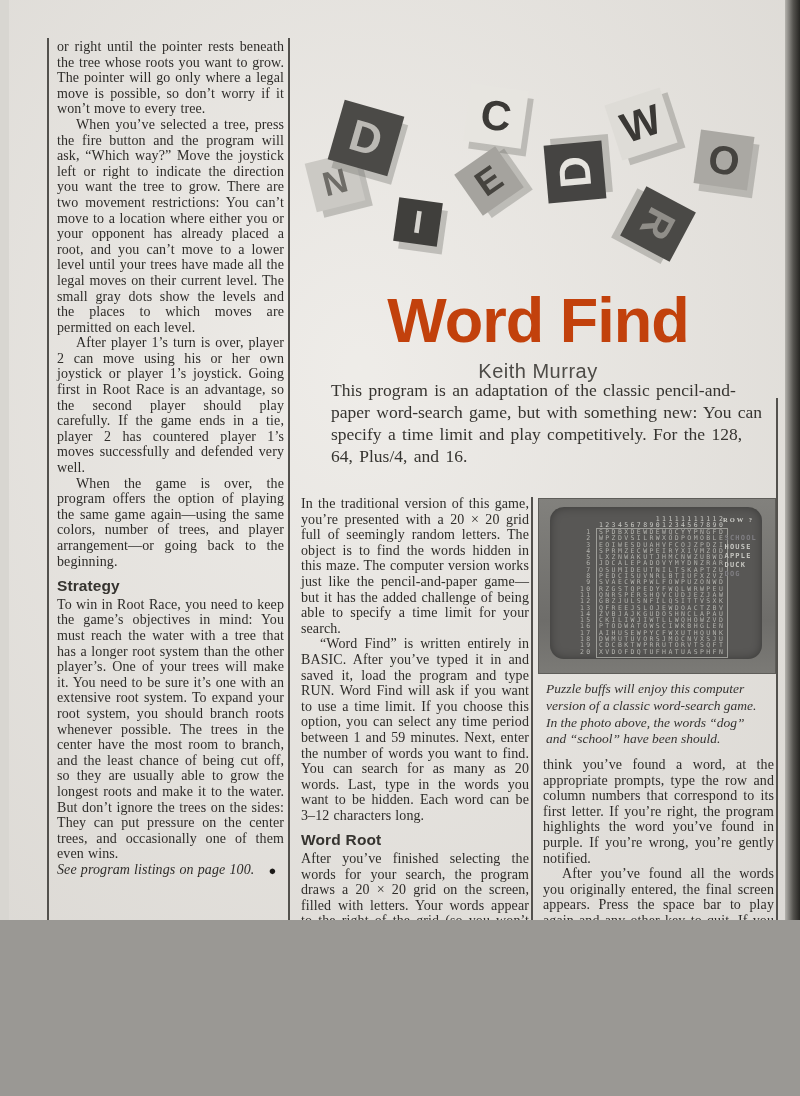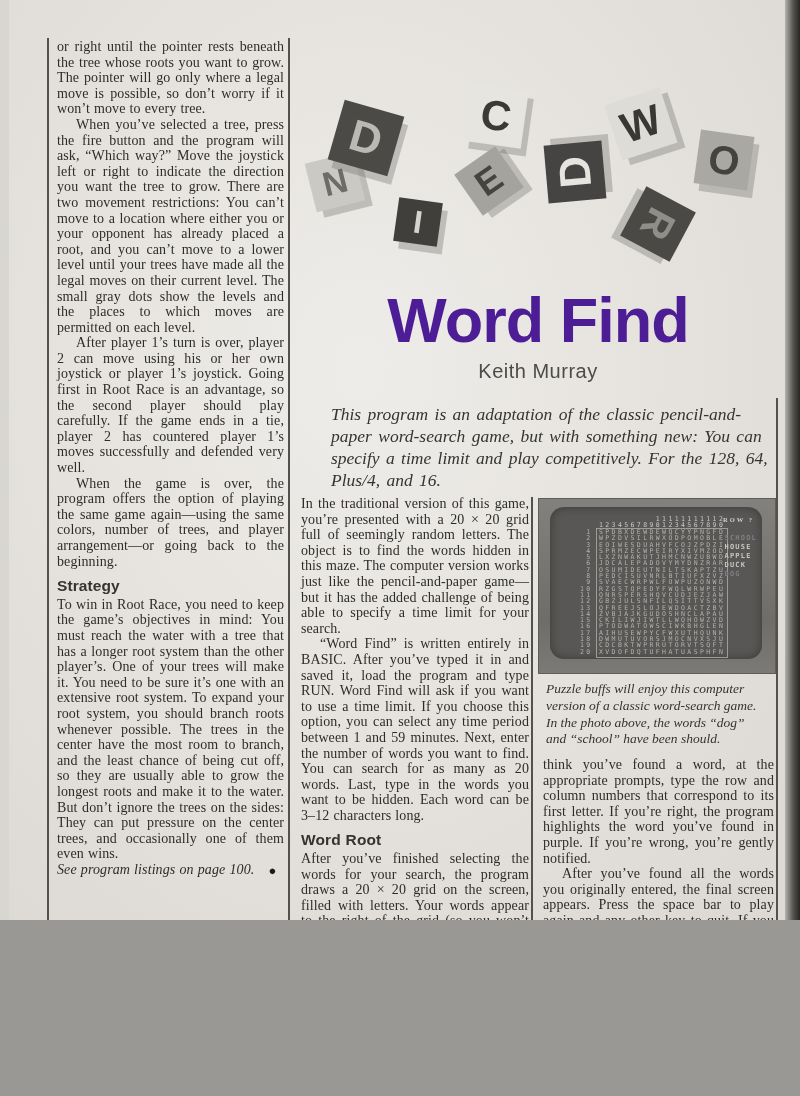--- a/index.html
+++ b/index.html
@@ -42,24 +42,24 @@
   .t1{left:35px;top:47px;width:62px;height:62px;background:#4b4a47;color:#bbb9b4;font-size:44px;transform:rotate(16deg);}
   .t2{left:167px;top:27px;width:58px;height:58px;background:#e7e5e0;color:#3c3a37;font-size:42px;transform:rotate(8deg);}
   .t3{left:164px;top:96px;width:50px;height:50px;background:#a5a39e;color:#46443f;font-size:36px;transform:rotate(-35deg);}
   .t4{left:96px;top:140px;width:44px;height:44px;background:#403f3c;color:#d6d4cf;font-size:32px;transform:rotate(8deg);}
   .t5{left:246px;top:83px;width:58px;height:58px;background:#454442;color:#e6e4df;font-size:44px;transform:rotate(-95deg);}
   .t6{left:312px;top:35px;width:58px;height:58px;background:#dedcd7;color:#3a3835;font-size:42px;transform:rotate(-18deg);}
   .t7{left:397px;top:73px;width:54px;height:54px;background:#aaa8a3;color:#45433f;font-size:40px;transform:rotate(8deg);}
   .t8{left:330px;top:136px;width:56px;height:56px;background:#4a4946;color:#908e89;font-size:40px;transform:rotate(118deg);}
   .headline{position:absolute;left:300px;top:284px;width:476px;text-align:center;
         font-family:"Liberation Sans",sans-serif;font-weight:bold;font-size:63px;
-        letter-spacing:-1px;color:#4c1d95;}
+        letter-spacing:-1px;color:#c2410c;}
   .byline{position:absolute;left:300px;top:360px;width:476px;text-align:center;
         font-family:"Liberation Sans",sans-serif;font-size:20px;color:#4d4b47;letter-spacing:.5px;}
-  .deck{position:absolute;left:331px;top:403px;width:438px;font-style:italic;
+  .deck{position:absolute;left:331px;top:379px;width:438px;
         font-size:17.5px;line-height:22px;color:#363430;text-align:left;word-spacing:2px;}
   
   .photo{position:absolute;left:538px;top:498px;width:236px;height:174px;
         background:linear-gradient(#82817d,#6e6d6a 70%,#7b7a76);border:1px solid #5e5d59;}
   .screen{position:absolute;left:11px;top:8px;width:212px;height:152px;border-radius:14px;
         background:#585755;box-shadow:inset 0 0 10px rgba(0,0,0,.35);}
   .crt-text{position:absolute;white-space:pre;font-family:"DejaVu Sans Mono",monospace;
         font-size:6.5px;letter-spacing:2.4px;}
   .crt-headers{left:30px;top:9px;line-height:6.3px;color:#c9c9c4;}
   .crt-rows{left:30px;top:22px;line-height:6.3px;color:#b2b2ad;}

